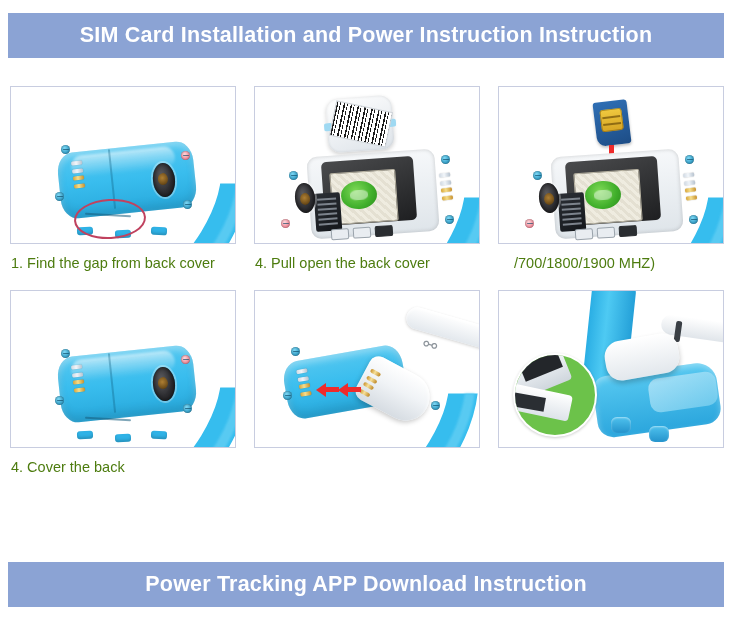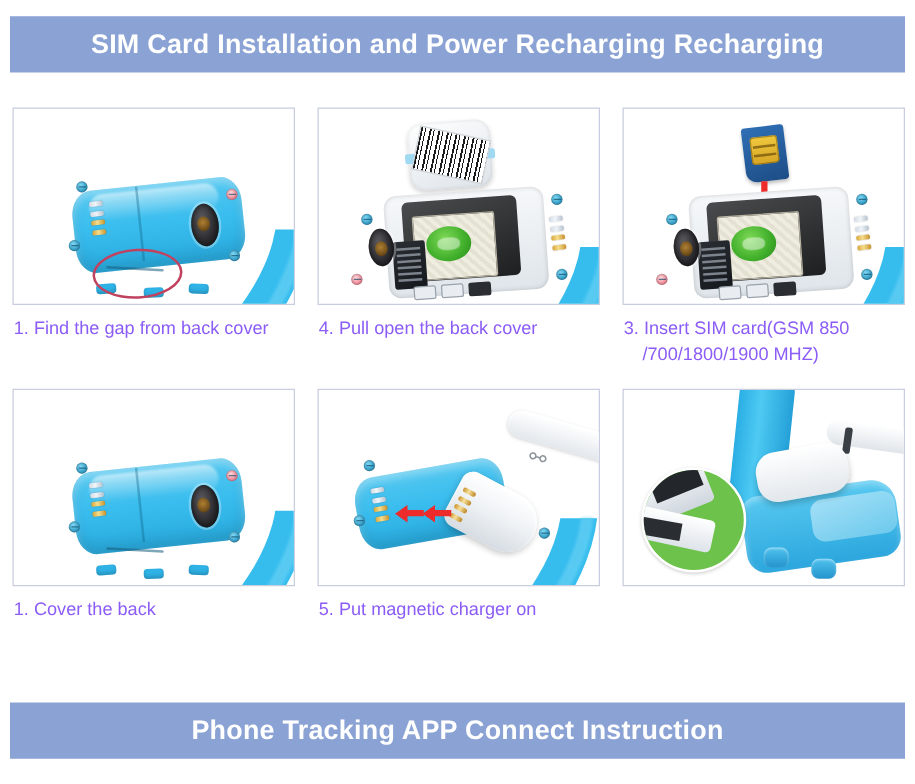--- a/index.html
+++ b/index.html
@@ -57,21 +57,21 @@
     width: 226px;
     height: 158px;
     border: 1px solid #c8cde0;
     background: #ffffff;
     overflow: hidden;
     box-sizing: border-box;
   }
   .caption {
     margin-top: 9px;
     font-size: 14.5px;
-    color: #8b5cf6;
+    color: #4d7c0f;
     line-height: 1.45;
     padding-left: 1px;
   }
   .caption .ln2 { display: block; padding-left: 15px; }
 
   
   .scene { position: absolute; inset: 0; }
 
   
   .band {
@@ -504,21 +504,21 @@
     left: -4px; top: 40px;
     width: 34px; height: 14px;
     background: #2a2e33;
     transform: rotate(10deg);
   }
 </style>
 </head>
 <body>
 
 <div class="banner" id="banner-top">
-  <div class="banner-title">SIM Card Installation and Power Recharging Recharging</div>
+  <div class="banner-title">SIM Card Installation and Power Instruction Instruction</div>
 </div>
 
 <div class="steps">
 
   <div class="row">
 
     <div class="step">
       <div class="panel">
         <div class="scene">
           <div class="band"></div>
@@ -627,21 +627,20 @@
               <i></i>
               <i></i>
             </div>
           <div class="screw" style="left:34px;top:84px"></div>
           <div class="screw" style="left:186px;top:68px"></div>
           <div class="screw" style="left:190px;top:128px"></div>
           <div class="screw pink" style="left:26px;top:132px"></div>
         </div>
       </div>
       <div class="caption">
-        <span>3. Insert SIM card(GSM 850</span>
         <span class="ln2">/700/1800/1900 MHZ)</span>
       </div>
     </div>
 
   </div>
 
   <div class="row">
 
     <div class="step">
       <div class="panel">
@@ -662,21 +661,21 @@
           <div class="screw s2"></div>
           <div class="screw s3"></div>
           <div class="screw pink"></div>
           <div class="nub" style="left:66px;top:140px;transform:rotate(-4deg)"></div>
           <div class="nub" style="left:104px;top:143px;transform:rotate(-2deg)"></div>
           <div class="nub" style="left:140px;top:140px;transform:rotate(3deg)"></div>
           <div class="gap-line"></div>
         </div>
       </div>
       <div class="caption">
-        <span>1. Cover the back</span>
+        <span>4. Cover the back</span>
       </div>
     </div>
 
     <div class="step">
       <div class="panel">
         <div class="scene">
           <div class="band" style="left:-50px;top:40px"></div>
           <div class="band sheen" style="left:-47px;top:43px"></div>
           <div class="body-back" style="left:30px;top:62px;width:120px;height:58px;transform:rotate(-10deg)"></div>
           <div class="contacts" style="left:44px;top:78px;transform:rotate(-10deg)">
@@ -695,21 +694,20 @@
               <i></i>
               <i></i>
               <i></i>
               <i></i>
             </div>
           <div class="arrow-left a1"></div>
           <div class="arrow-left a2"></div>
         </div>
       </div>
       <div class="caption">
-        <span>5. Put magnetic charger on</span>
       </div>
     </div>
 
     <div class="step">
       <div class="panel">
         <div class="scene">
           <div class="dock-band"></div>
           <div class="dock-body"></div>
           <div class="dock-screen"></div>
           <div class="dock-btn b1"></div>
@@ -724,14 +722,14 @@
             <div class="dark-b"></div>
           </div>
         </div>
       </div>
     </div>
 
   </div>
 </div>
 
 <div class="banner" id="banner-bottom">
-  <div class="banner-title">Phone Tracking APP Connect Instruction</div>
+  <div class="banner-title">Power Tracking APP Download Instruction</div>
 </div>
 
 </body></html>

